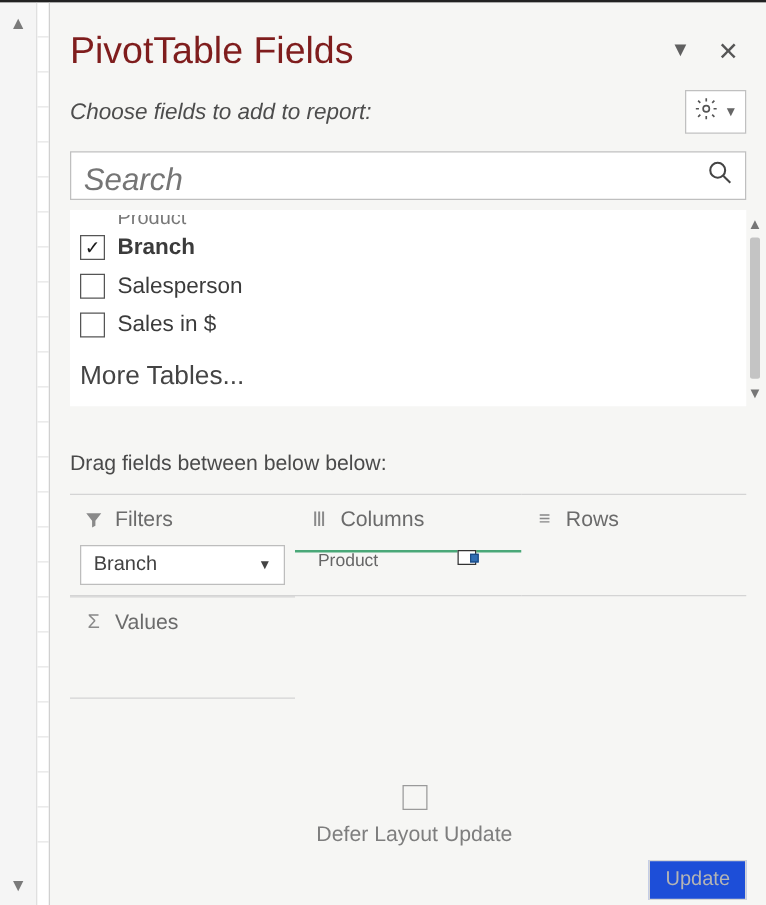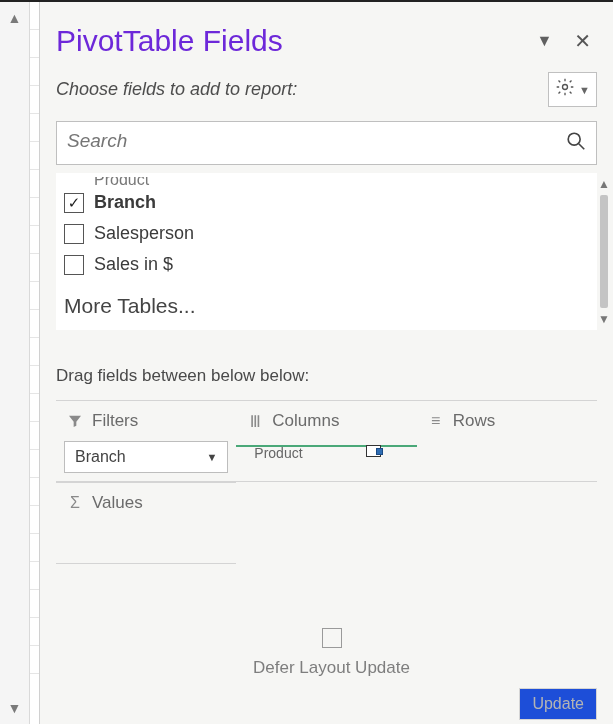--- a/index.html
+++ b/index.html
@@ -45,21 +45,21 @@
       min-width: 0;
     }
     .pane-header {
       display: flex;
       align-items: center;
       padding: 22px 0 14px 0;
     }
     .pane-title {
       flex: 1;
       font-size: 30px;
-      color: #6d28d9;
+      color: #7f1d1d;
       font-weight: 400;
     }
     .hdr-btn {
       color: #606060;
       padding: 4px 6px;
       cursor: pointer;
       margin-left: 10px;
       font-size: 16px;
     }
     .hdr-close { font-size: 20px; color: #555; }
@@ -87,24 +87,24 @@
     .search-wrap {
       position: relative;
       display: flex;
       align-items: center;
       margin-bottom: 8px;
     }
     .search-input {
       flex: 1;
       border: 1px solid #bfbfbf;
       background: #fff;
-      font-size: 19px;
+      font-size: 25px;
       font-style: italic;
       color: #6a6a6a;
-      padding: 8px 40px 12px 10px;
+      padding: 8px 40px 0 10px;
       outline: none;
     }
     .search-icon {
       position: absolute;
       right: 10px;
       color: #555;
     }
     .search-icon svg { width: 22px; height: 22px; }
     .field-list {
       background: #fff;

